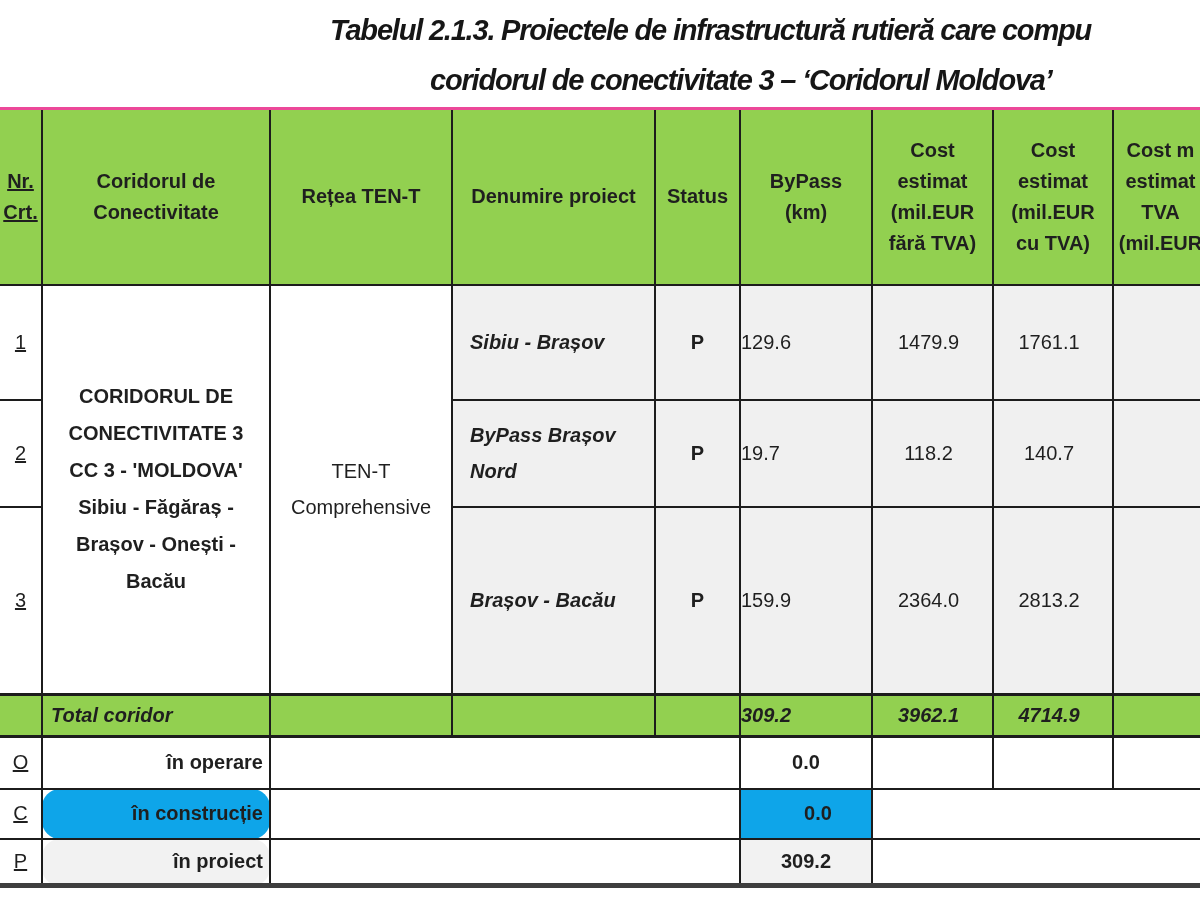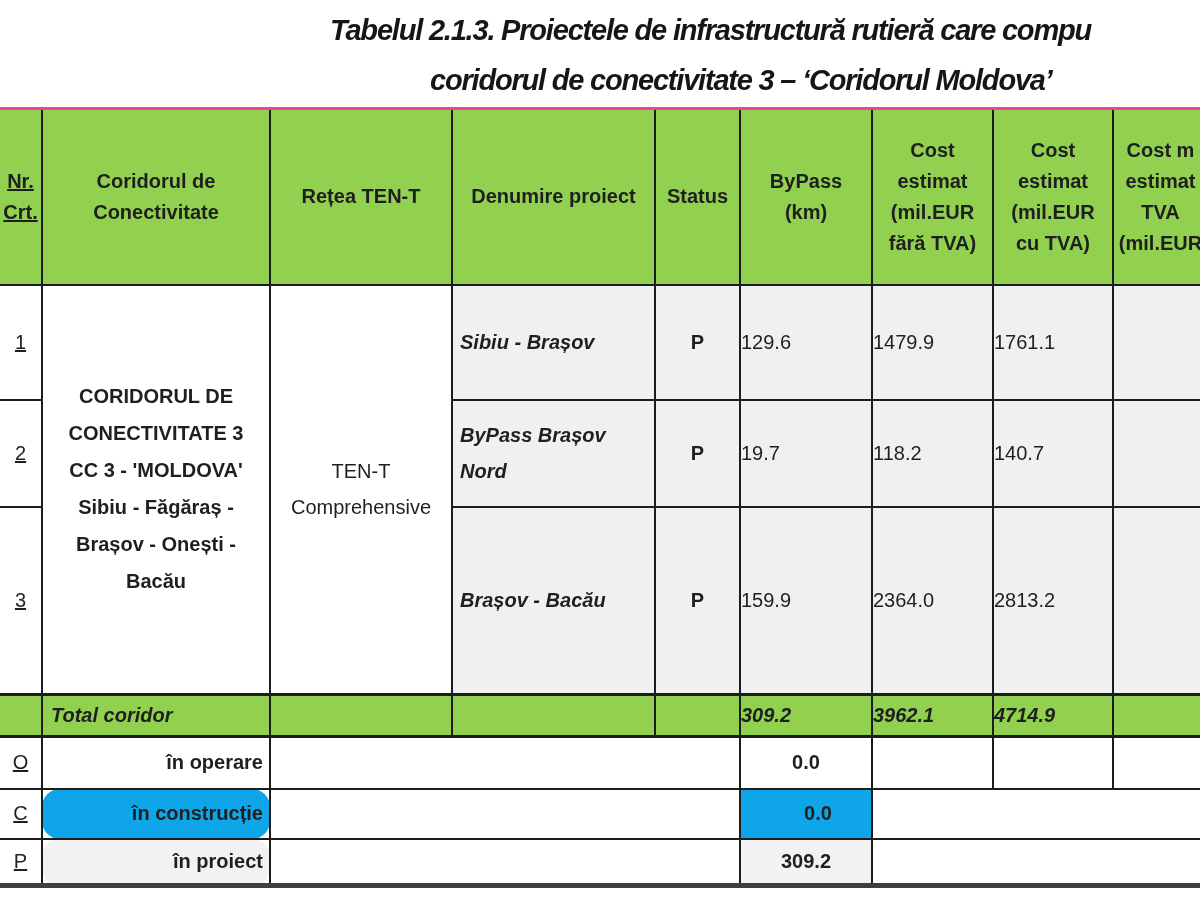--- a/index.html
+++ b/index.html
@@ -27,24 +27,24 @@
 
   .ml { white-space:pre-line; }
 
   
   tr.head th { background:#92d050; font-weight:bold; text-align:center; line-height:31px; }
 
   
   td.nr     { background:#fff; text-align:center; font-weight:400; }
   td.corr   { background:#fff; text-align:center; font-weight:bold; line-height:37px; }
   td.net    { background:#fff; text-align:center; font-weight:normal; line-height:36px; }
-  td.proj   { background:#f0f0f0; text-align:left; font-weight:bold; font-style:italic; padding-left:7px; line-height:36px; }
+  td.proj   { background:#f0f0f0; text-align:left; font-weight:bold; font-style:italic; padding-left:17px; line-height:36px; }
   td.stat   { background:#f0f0f0; text-align:center; font-weight:bold; }
   td.len    { background:#f0f0f0; text-align:left;margin-top:32px; }
-  td.cost   { background:#f0f0f0; text-align:left; padding-right:8px; }
+  td.cost   { background:#f0f0f0; text-align:center; padding-right:8px; }
   td.lastg  { background:#f0f0f0; }
 
   
   tr.total td { background:#92d050; font-weight:bold; font-style:italic; border-top:3px solid #1c1c1c; }
   tr.total td.tlabel { text-align:left; padding-left:8px; }
   tr.total td.len { background:#92d050; }
   tr.total td.cost { background:#92d050;margin-top:48px; }
 
   
   tr.legend td { background:#fff; }

